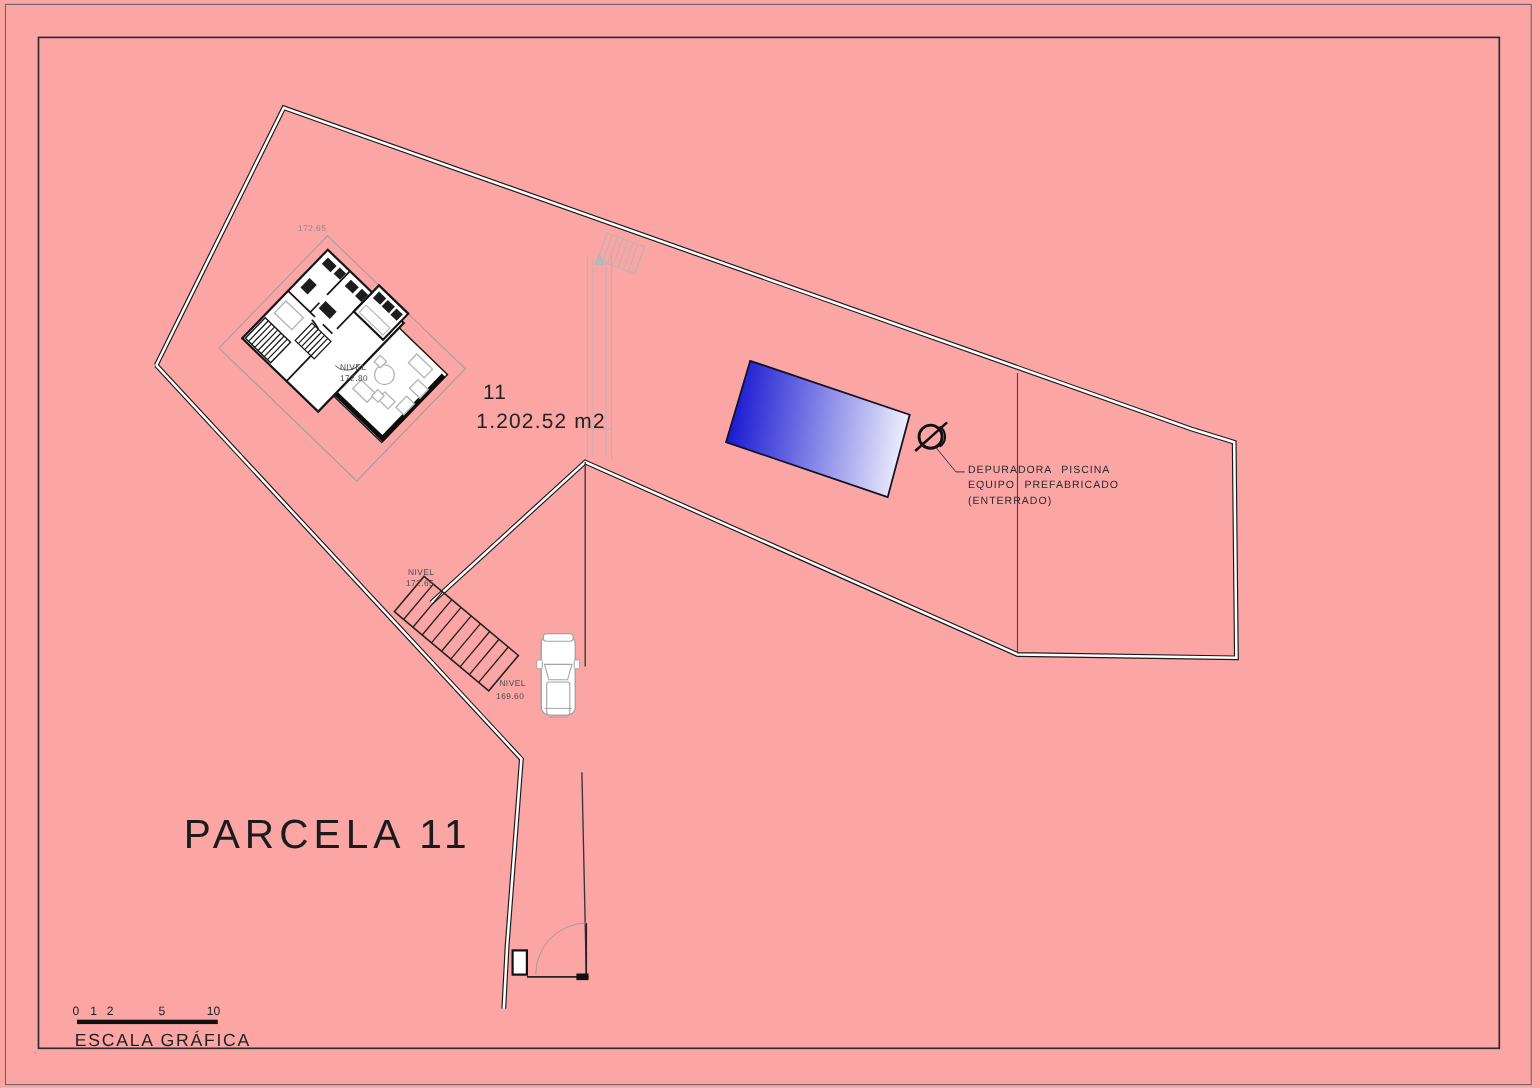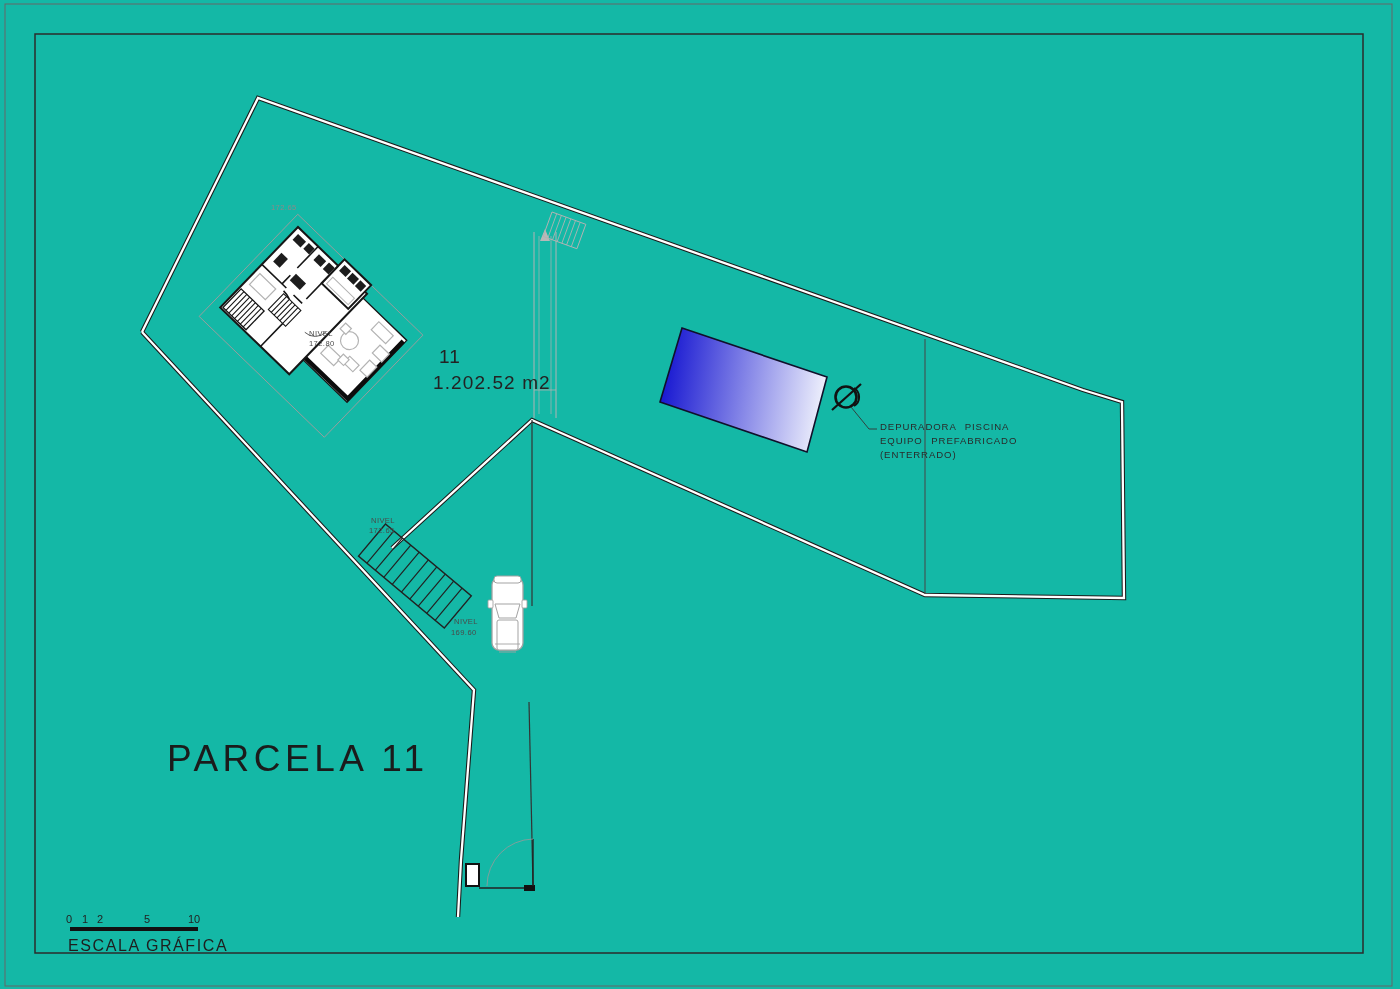--- a/index.html
+++ b/index.html
@@ -1,16 +1,16 @@
 <!DOCTYPE html>
 <html><head>
 <meta charset="utf-8">
 <style>
   html,body{margin:0;padding:0;background:#fff;}
-  .page{position:relative;width:1400px;height:989px;background:#14b8a6;overflow:hidden;
+  .page{position:relative;width:1400px;height:989px;background:#fca5a5;overflow:hidden;
         font-family:"Liberation Sans", sans-serif;}
   svg text{font-family:"Liberation Sans", sans-serif;fill:#333;}
   .t-small{font-size:7.6px;fill:#4a4a4a;letter-spacing:.4px;}
   .t-gray{fill:#8a8a8a;}
   .t-area{font-size:19px;fill:#232323;letter-spacing:1.1px;}
   .t-note{font-size:9.6px;fill:#2a2a2a;letter-spacing:.9px;word-spacing:5px;}
   .t-title{font-size:37px;fill:#1b1b1b;letter-spacing:4.5px;}
   .t-scale-num{font-size:11px;fill:#222;}
   .t-scale-label{font-size:16px;fill:#1e1e1e;letter-spacing:1.6px;}
   .wall{stroke:#161616;fill:none;}

